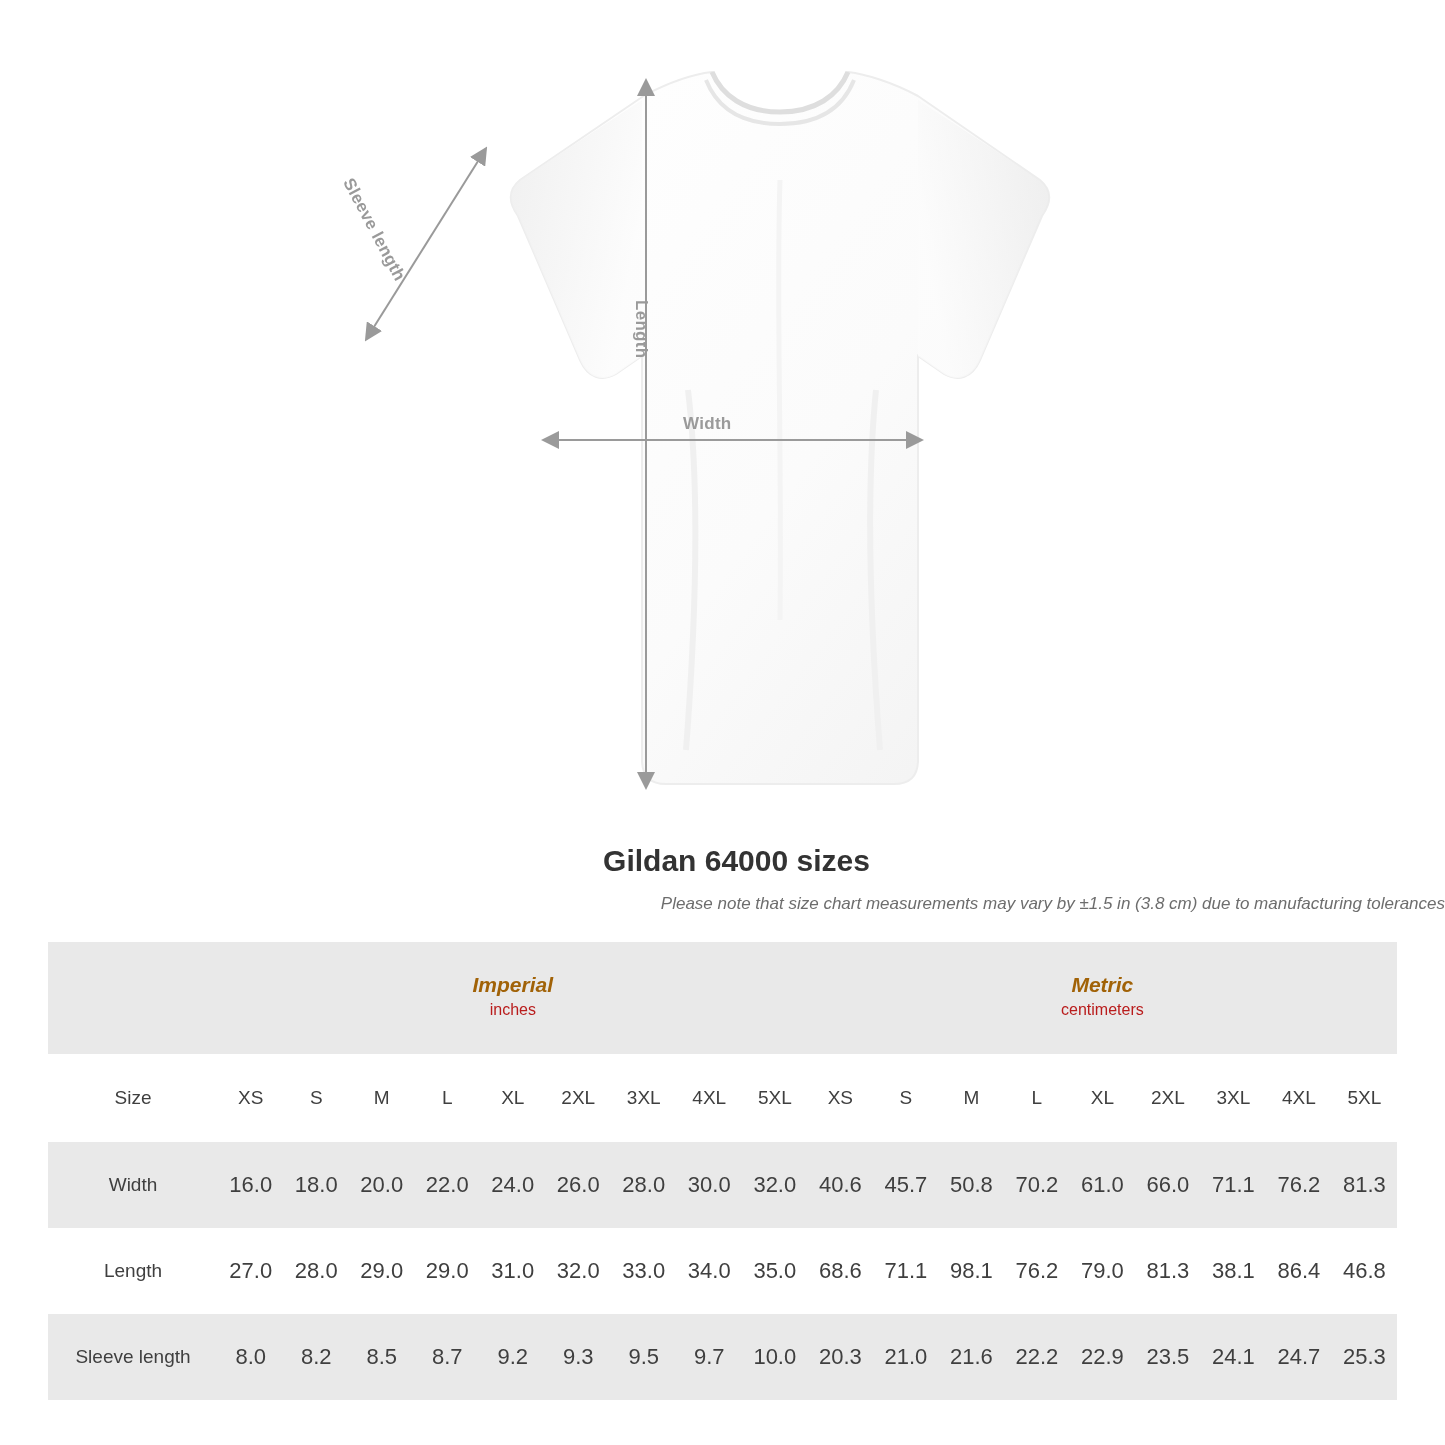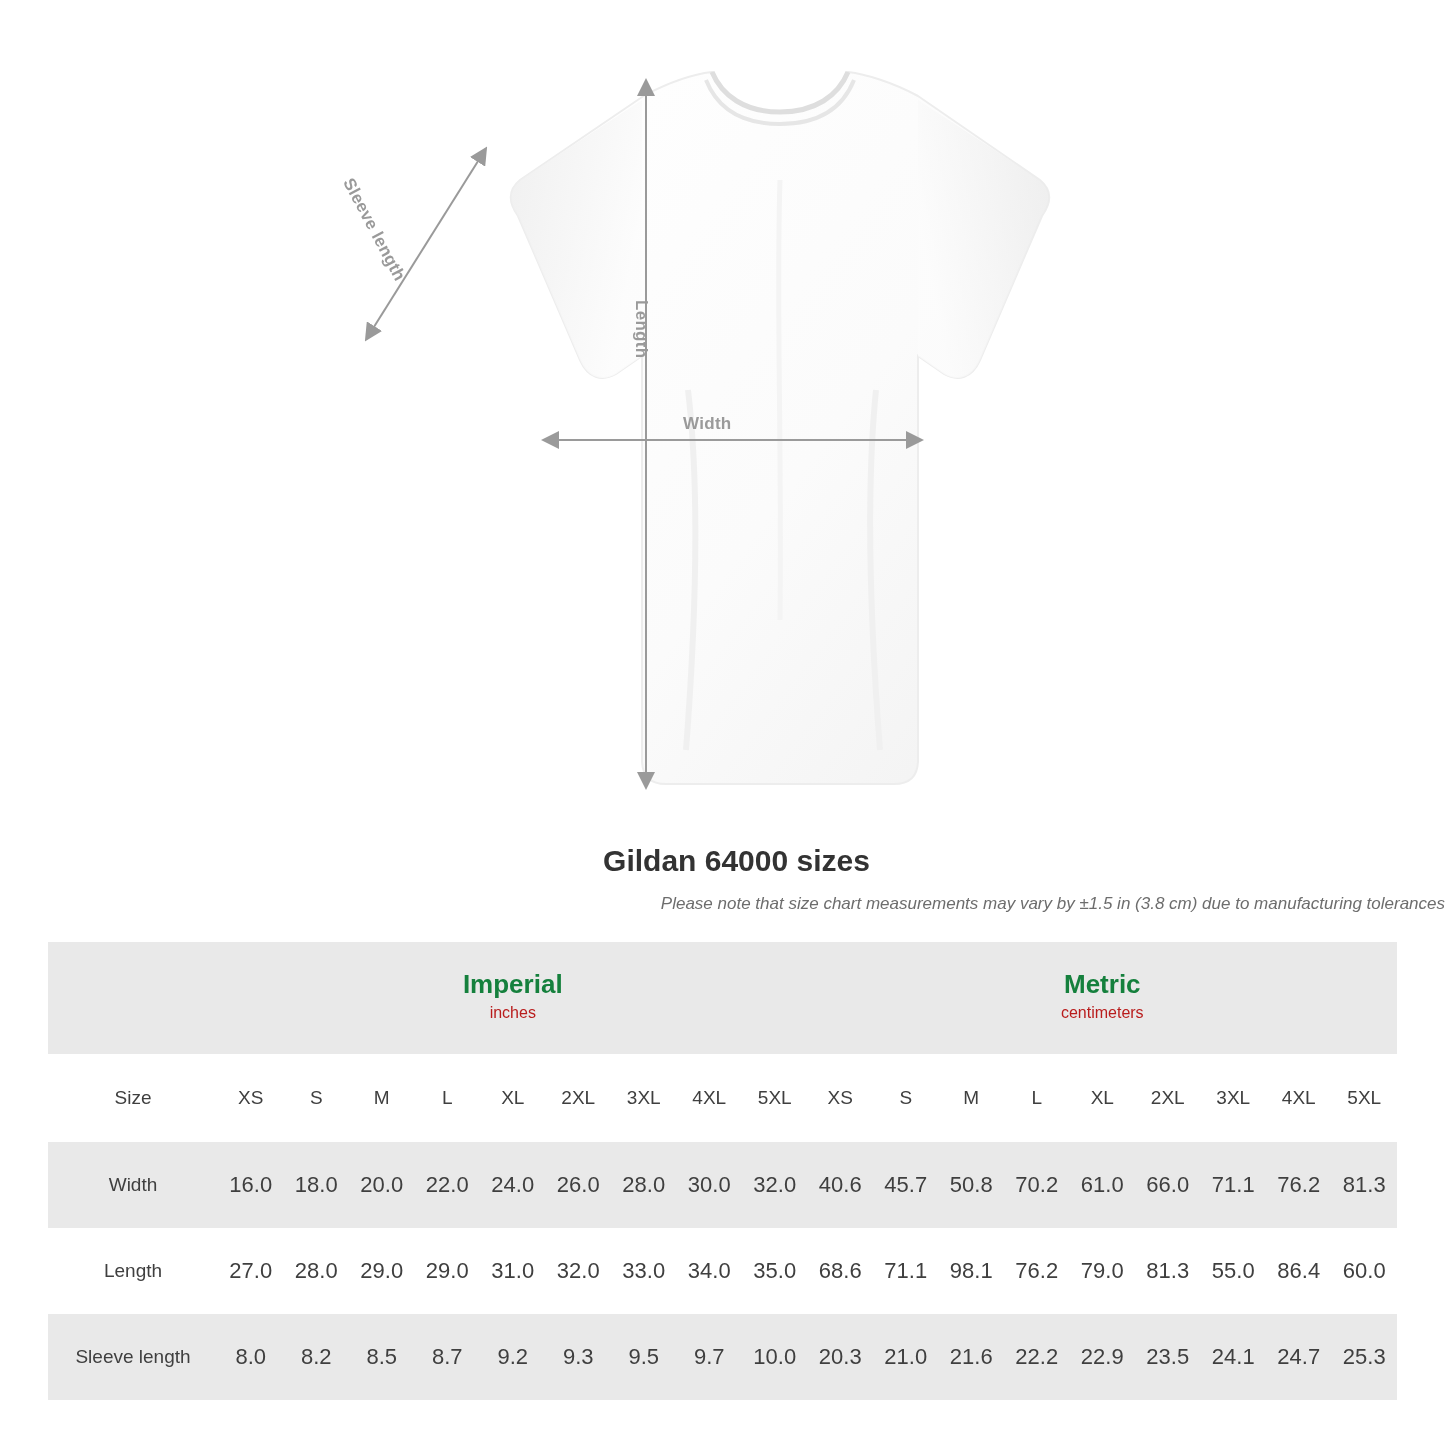--- a/index.html
+++ b/index.html
@@ -97,23 +97,24 @@
     text-align: center;
     vertical-align: middle;
     font-weight: normal;
   }
   .unit-row td {
     background: #e9e9e9;
     height: 112px;
     padding: 0;
   }
   .unit-sys {
-    font-size: 26px;
-    font-weight: bold;
-    color: #15803d;
+    font-size: 21px;
+    font-style: italic;
+    font-weight: bold;
+    color: #a16207;
     line-height: 1.15;
   }
   .unit-sub {
     font-size: 16px;
     color: #b91c1c;
     line-height: 1.6;
   }
 
   .head-row td {
     background: #ffffff;
@@ -320,23 +321,23 @@
           <td>32.0</td>
           <td>33.0</td>
           <td>34.0</td>
           <td>35.0</td>
           <td>68.6</td>
           <td>71.1</td>
           <td>98.1</td>
           <td>76.2</td>
           <td>79.0</td>
           <td>81.3</td>
-          <td>55.0</td>
+          <td>38.1</td>
           <td>86.4</td>
-          <td>60.0</td>
+          <td>46.8</td>
         </tr>
 
         <tr class="data-row alt">
           <td class="rowhead">Sleeve length</td>
           <td>8.0</td>
           <td>8.2</td>
           <td>8.5</td>
           <td>8.7</td>
           <td>9.2</td>
           <td>9.3</td>

